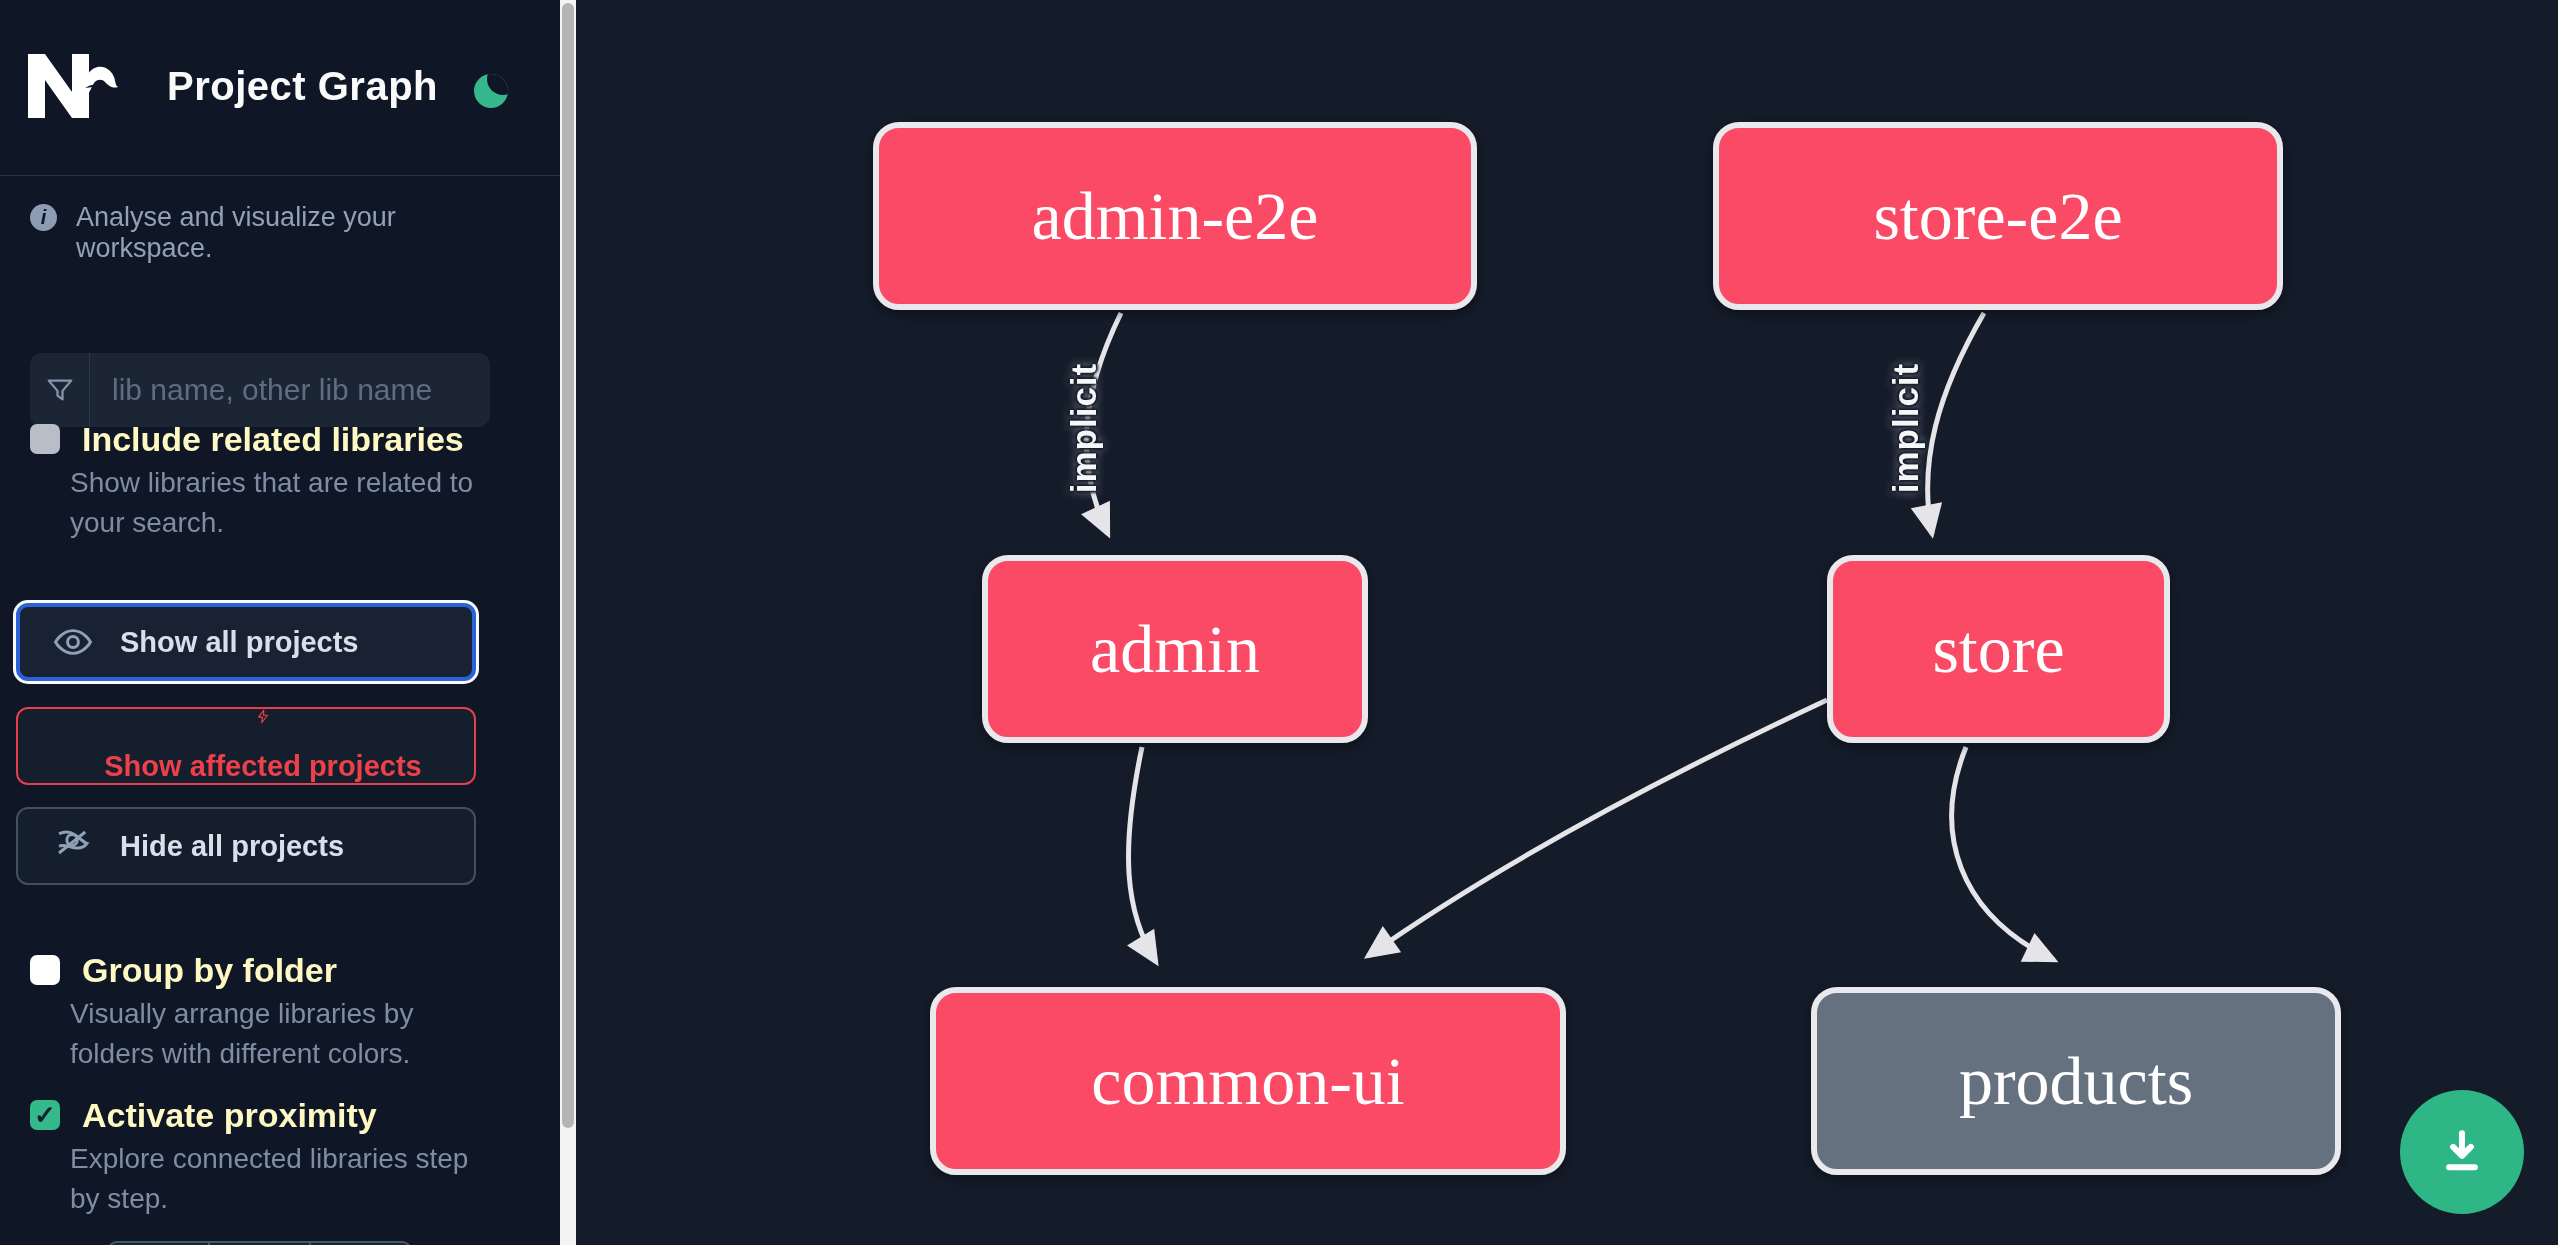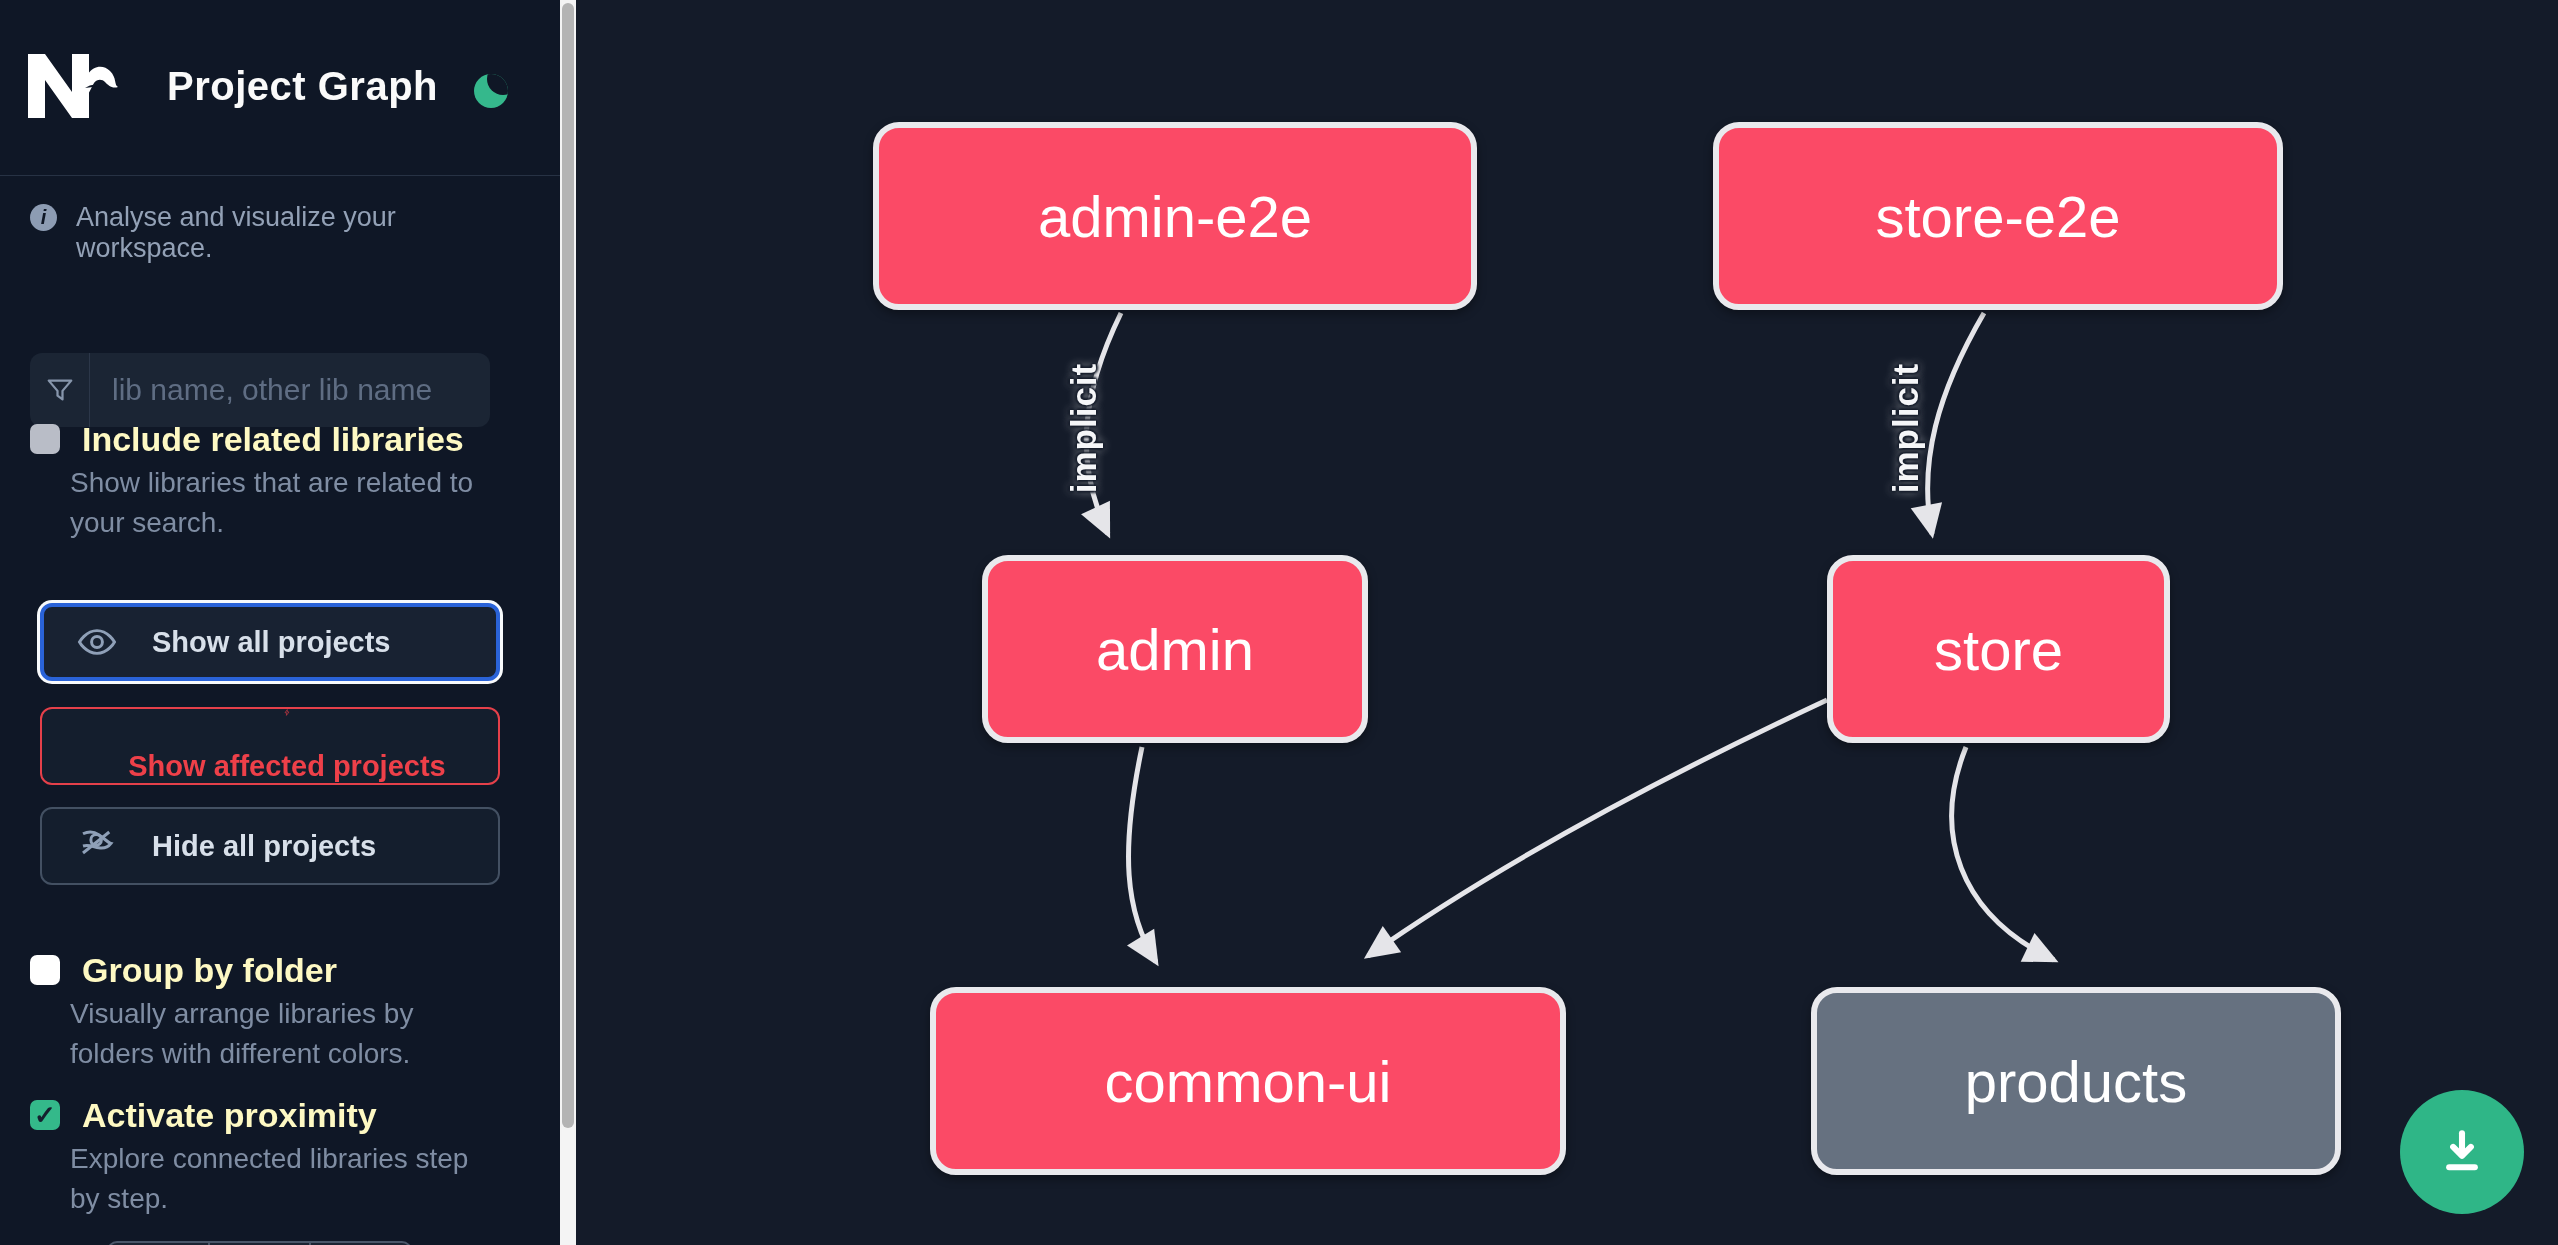--- a/index.html
+++ b/index.html
@@ -38,23 +38,23 @@
   .cbx { position:absolute; left:0; top:3px; width:30px; height:30px; border-radius:7px;
          background:#fff; }
   .cbx.dim { background:#b9bdc7; }
   .cbx.checked { background:#34b98a; color:#14202e; font-size:26px; font-weight:bold;
                  text-align:center; line-height:30px; }
   .check-label { display:block; margin-left:52px; color:#fef9c3; font-size:34px;
                  font-weight:bold; line-height:36px; }
   .check-desc { display:block; margin-left:40px; margin-top:6px; width:420px;
                 color:#7f8da3; font-size:28px; line-height:40px; }
 
-  .sb-btn { position:absolute; left:40px; width:460px; height:78px; border-radius:12px;
+  .sb-btn { position:absolute; left:16px; width:460px; height:78px; border-radius:12px;
             background:#141e2d; border:2px solid #435062; display:flex; align-items:center;
-            gap:34px; padding-left:34px; cursor:pointer; }
+            gap:26px; padding-left:34px; cursor:pointer; }
   .sb-btn .lbl { color:#d8e0ea; font-size:29px; font-weight:bold; }
   .sb-btn.focused { border:4px solid #2a63d8; box-shadow:0 0 0 3px #f8fafc;
                     background:#182232; padding-left:32px; }
   .sb-btn.danger { border:2px solid #e5404a; }
   .sb-btn.danger .lbl { color:#ee4049; }
 
   .seg-sliver { position:absolute; left:107px; top:1241px; width:305px; height:26px;
                 border:2px solid #4a576a; border-bottom:none; border-radius:10px 10px 0 0;
                 background:#1b2433; display:flex; }
   .seg-sliver span { flex:1; border-right:2px solid #4a576a; }
@@ -64,22 +64,22 @@
   .sb-scroll { position:absolute; left:560px; top:0; width:16px; height:1245px;
                background:#f4f4f4; z-index:6; }
   .sb-scroll .thumb { position:absolute; left:2px; top:3px; width:12px; height:1125px;
                       background:#b4b4b4; border-radius:7px; }
 
   
   .graph { position:absolute; left:576px; top:0; width:1982px; height:1245px;
            background:#141b29; }
   .edges { position:absolute; left:0; top:0; }
   .gnode { position:absolute; display:flex; align-items:center; justify-content:center;
-           border:6px solid #e9e9ed; border-radius:26px; color:#fff; font-size:58px;
-           cursor:pointer; box-shadow:0 4px 10px rgba(0,0,0,0.35); }
+           border:6px solid #e9e9ed; border-radius:26px; color:#fff; font-size:68px;
+           cursor:pointer; box-shadow:0 4px 10px rgba(0,0,0,0.35);font-family:Liberation Serif, serif; }
   .gnode.pink { background:#fb4a66; }
   .gnode.gray { background:#667180; }
   .edge-label { position:absolute; transform:translate(-50%,-50%) rotate(-90deg);
                 color:#f5f6f8; font-size:35px; font-weight:bold; letter-spacing:1px;
                 text-shadow:-2px 0 3px #141b29, 2px 0 3px #141b29, 0 -2px 3px #141b29,
                             0 2px 3px #141b29, 0 0 10px rgba(255,255,255,0.75); }
 
   .fab { position:absolute; left:1824px; top:1090px; width:124px; height:124px;
          border-radius:50%; background:#2fb687; border:none; cursor:pointer;
          display:flex; align-items:center; justify-content:center; }

